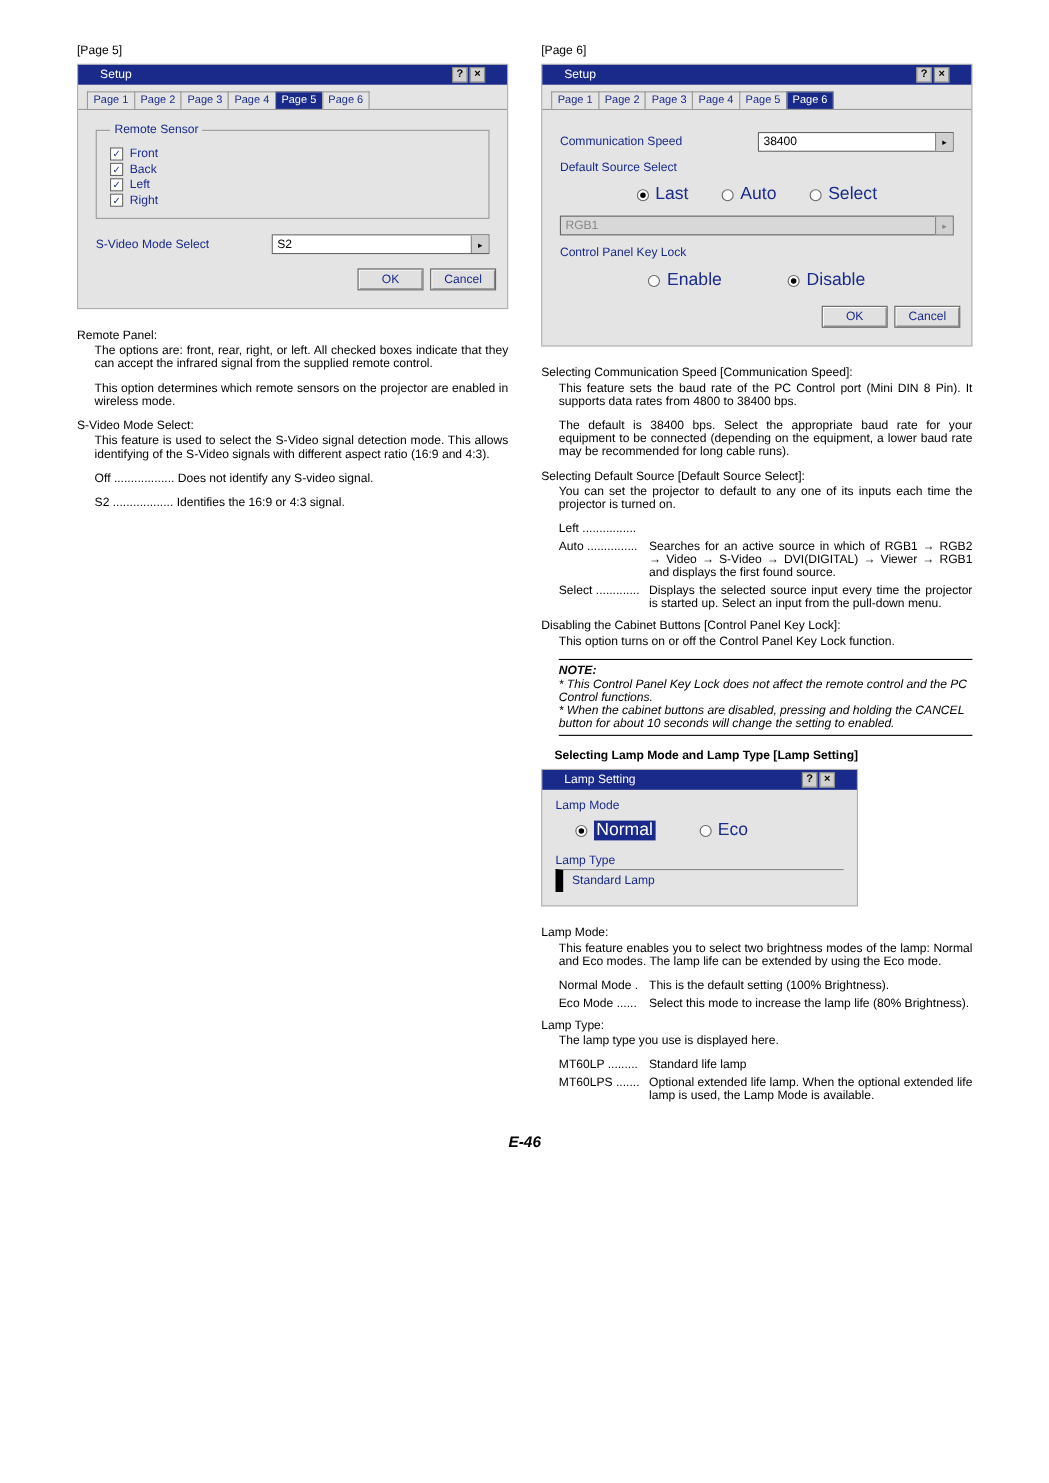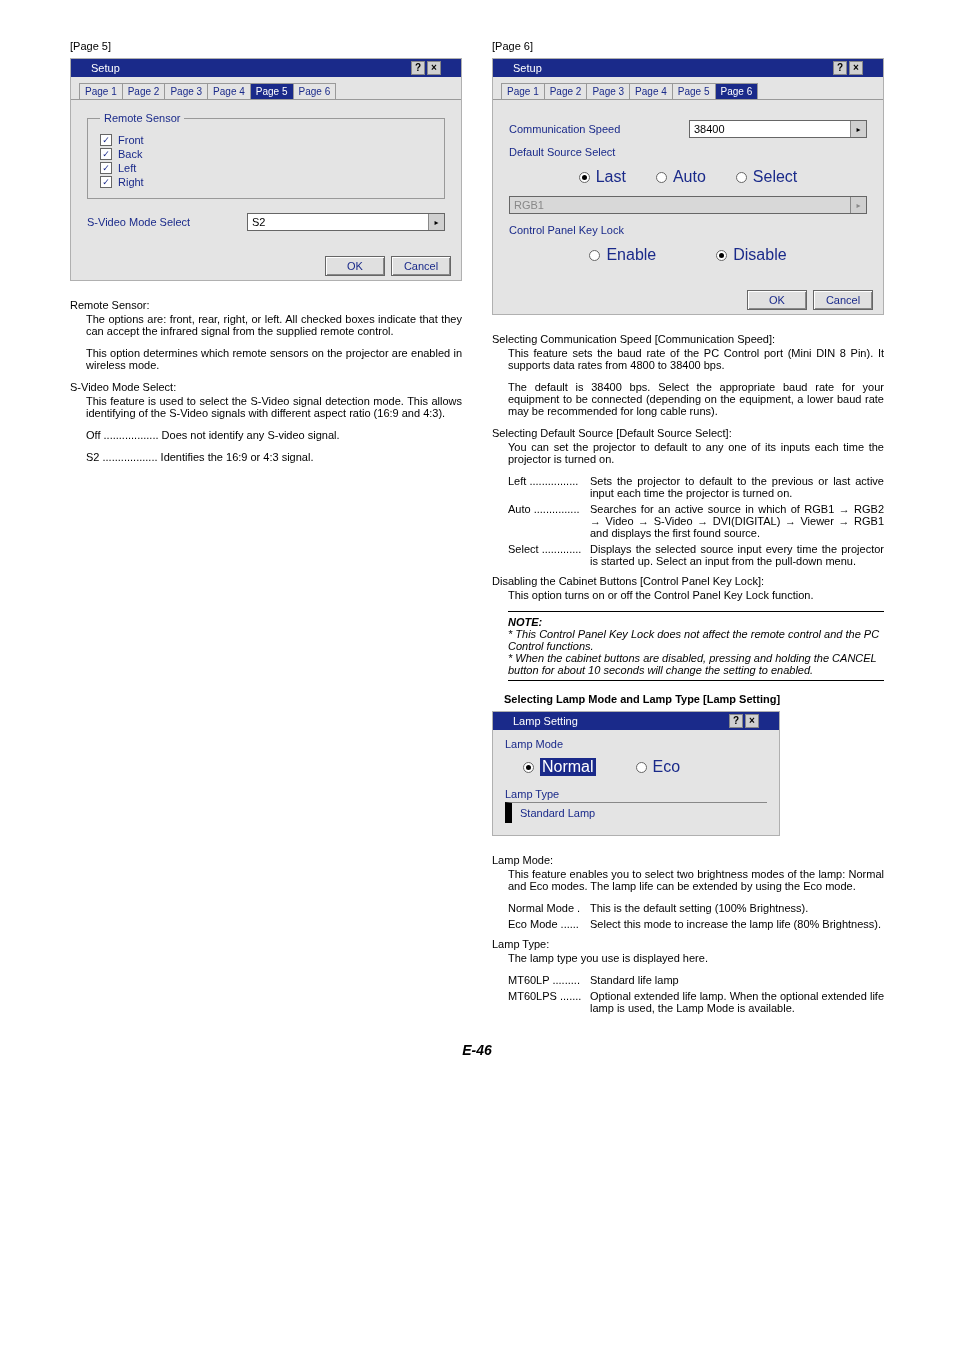--- a/index.html
+++ b/index.html
@@ -106,21 +106,21 @@
     width: 11px; height: 11px; border-radius: 50%;
     border: 1px solid #666; background: #fff;
     display: flex; align-items: center; justify-content: center;
   }
   .radio.checked::after {
     content: ""; width: 5px; height: 5px; border-radius: 50%; background: #000;
   }
   .radio-label { color: #1a2a8a; font-size: 16px; }
   .radio-label.sel { background: #1a2a8a; color: #fff; padding: 0 2px; }
   .button-row {
-    position: absolute; right: 10px; bottom: 4px;
+    position: absolute; right: 10px; bottom: 16px;
     display: flex; gap: 6px;
   }
   .btn {
     min-width: 60px; height: 20px;
     border: 1px solid #666;
     background: #e0e0e0;
     font-size: 11px;
     display: flex; align-items: center; justify-content: center;
     box-shadow: 1px 1px 0 #fff inset, -1px -1px 0 #888 inset;
   }
@@ -206,21 +206,21 @@
             <div class="select-arrow">▸</div>
           </div>
         </div>
         <div class="button-row">
           <div class="btn">OK</div>
           <div class="btn">Cancel</div>
         </div>
       </div>
     </div>
 
-    <div class="section-heading">Remote Sensor:</div>
+    <div class="section-heading">Remote Panel:</div>
     <div class="section-body">The options are: front, rear, right, or left. All checked boxes indicate that they can accept the infrared signal from the supplied remote control.</div>
     <div class="section-body">This option determines which remote sensors on the projector are enabled in wireless mode.</div>
 
     <div class="section-heading">S-Video Mode Select:</div>
     <div class="section-body">This feature is used to select the S-Video signal detection mode. This allows identifying of the S-Video signals with different aspect ratio (16:9 and 4:3).</div>
     <div class="section-body">Off .................. Does not identify any S-video signal.</div>
     <div class="section-body">S2 .................. Identifies the 16:9 or 4:3 signal.</div>
   </div>
 
   <div class="col">
@@ -291,21 +291,20 @@
 
     <div class="section-heading">Selecting Communication Speed [Communication Speed]:</div>
     <div class="section-body">This feature sets the baud rate of the PC Control port (Mini DIN 8 Pin). It supports data rates from 4800 to 38400 bps.</div>
     <div class="section-body">The default is 38400 bps. Select the appropriate baud rate for your equipment to be connected (depending on the equipment, a lower baud rate may be recommended for long cable runs).</div>
 
     <div class="section-heading">Selecting Default Source [Default Source Select]:</div>
     <div class="section-body">You can set the projector to default to any one of its inputs each time the projector is turned on.</div>
 
     <div class="def-row">
         <div class="def-term">Left ................</div>
-        <div class="def-desc">Sets the projector to default to the previous or last active input each time the projector is turned on.</div>
       </div>
     <div class="def-row">
         <div class="def-term">Auto ...............</div>
         <div class="def-desc">Searches for an active source in which of RGB1 → RGB2 → Video → S-Video → DVI(DIGITAL) → Viewer → RGB1 and displays the first found source.</div>
       </div>
     <div class="def-row">
         <div class="def-term">Select .............</div>
         <div class="def-desc">Displays the selected source input every time the projector is started up. Select an input from the pull-down menu.</div>
       </div>
 

